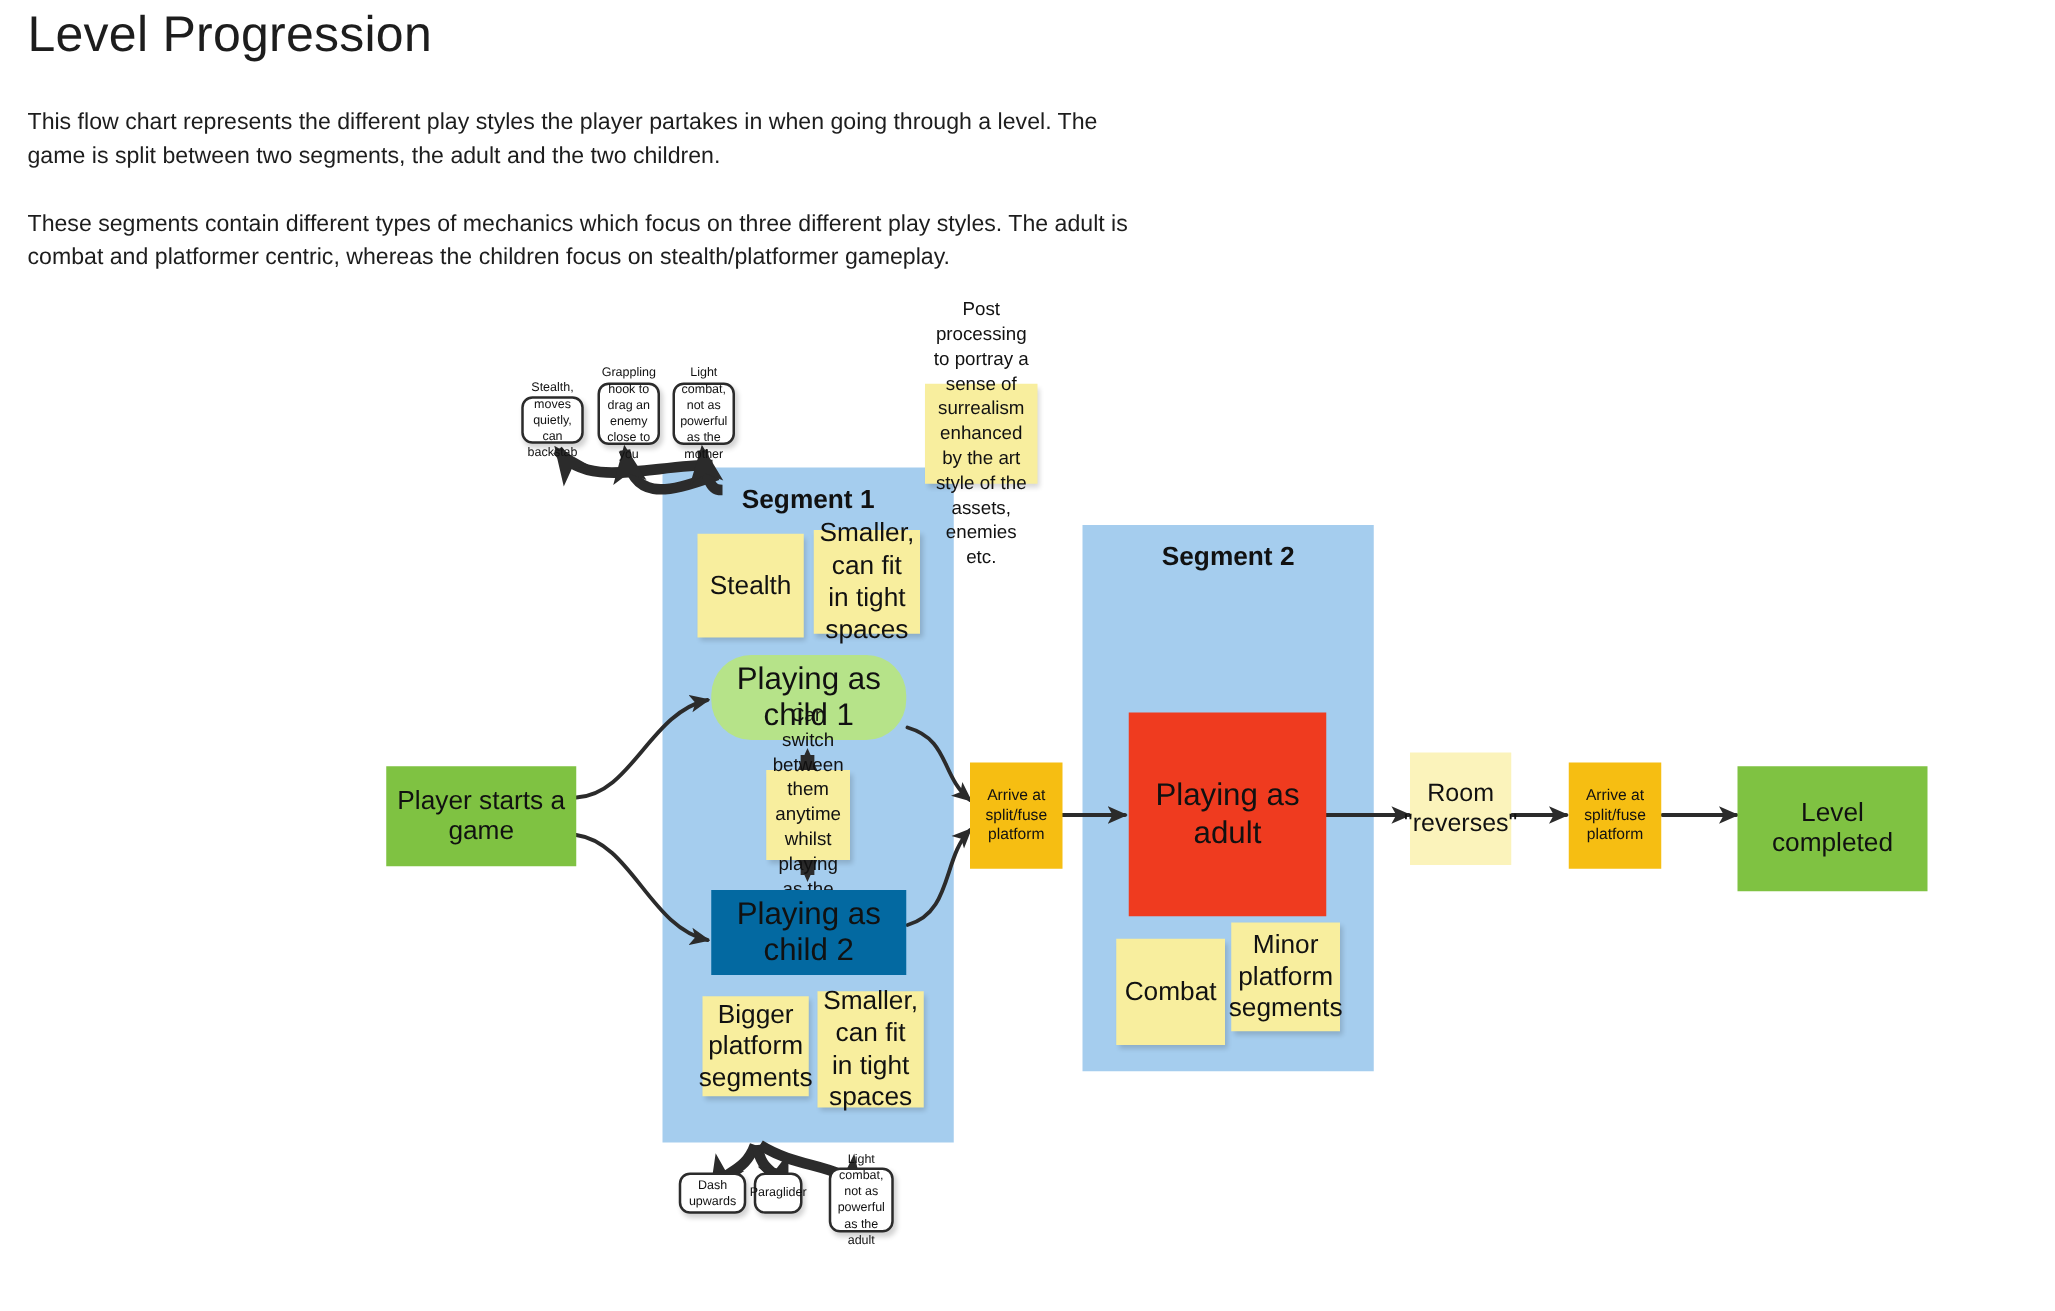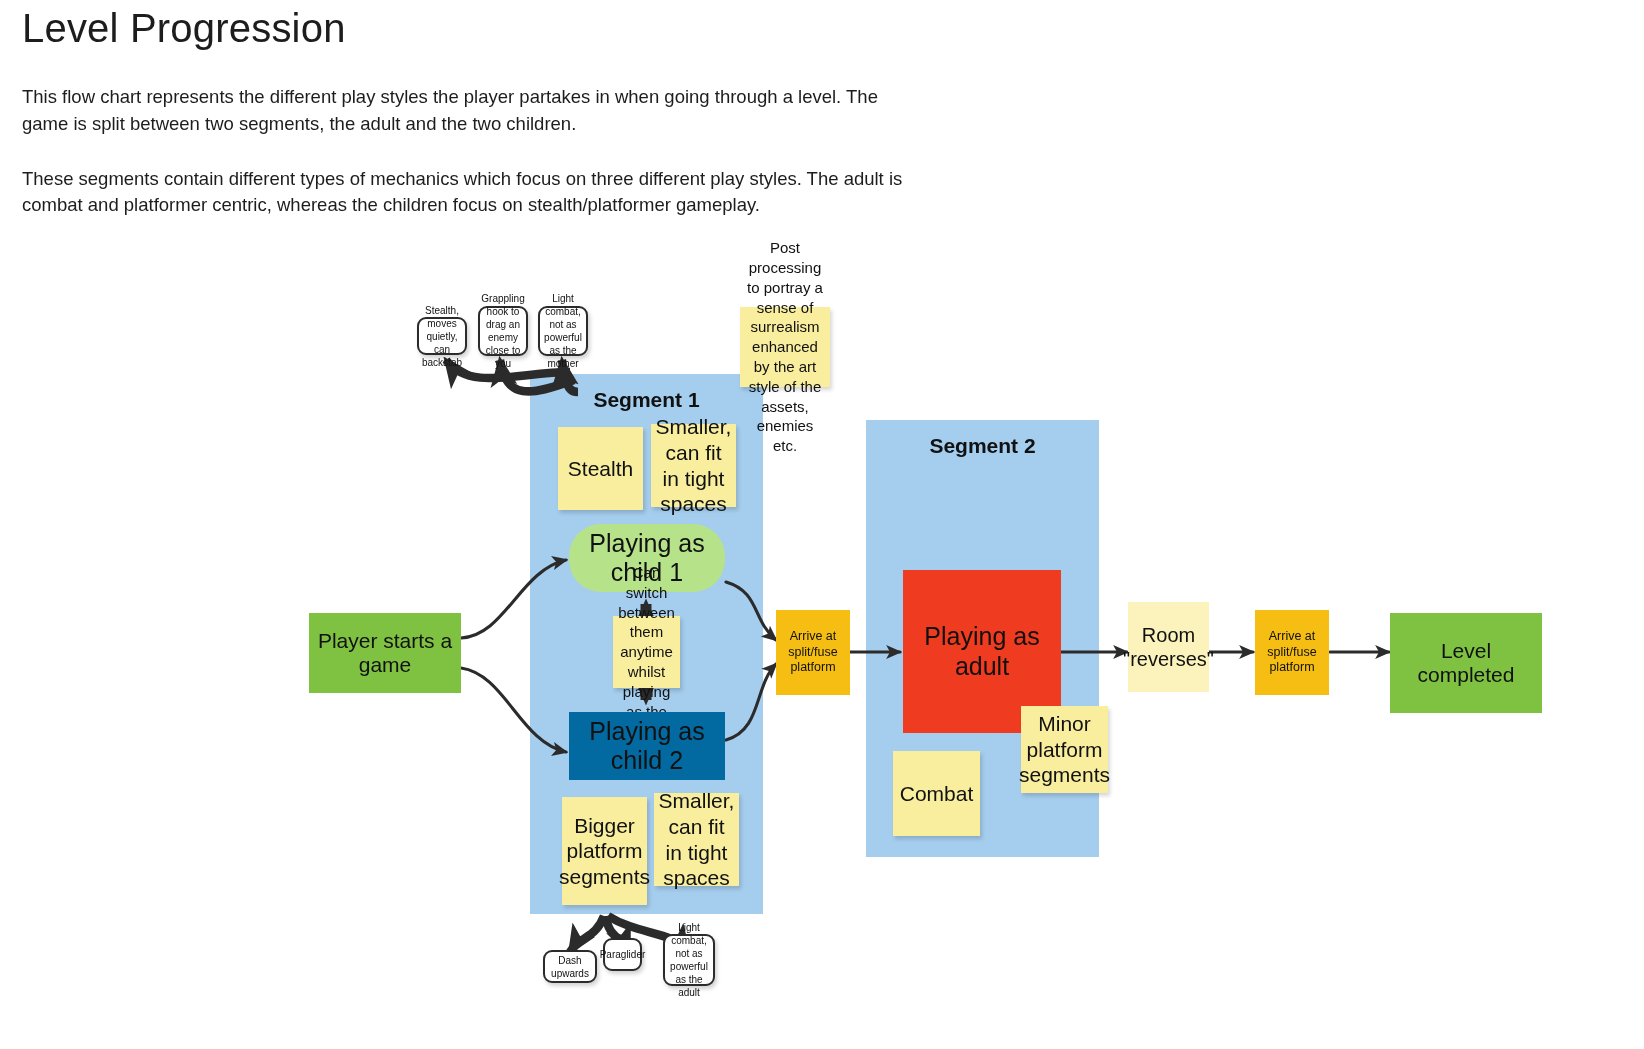--- a/index.html
+++ b/index.html
@@ -156,28 +156,28 @@
   </div>
 
   <div class="node sticky sticky-sm" style="left:613px;top:616px;width:67px;height:72px;">
     <span class="inner">Can switch between them anytime whilst playing as the children</span>
   </div>
 
   <div class="node box-salmon" style="left:569px;top:712px;width:156px;height:68px;">
     <span class="inner">Playing as child 2</span>
   </div>
 
-  <div class="node sticky sticky-lg" style="left:562px;top:797px;width:85px;height:108px;">
+  <div class="node sticky sticky-lg" style="left:562px;top:797px;width:85px;height:80px;">
     <span class="inner">Bigger platform segments</span>
   </div>
   <div class="node sticky sticky-lg" style="left:654px;top:793px;width:85px;height:93px;">
     <span class="inner">Smaller, can fit in tight spaces</span>
   </div>
 
-  <div class="node callout" style="left:543px;top:938px;width:54px;height:33px;margin-top:12px;">
+  <div class="node callout" style="left:543px;top:938px;width:54px;height:33px;">
     <span class="inner">Dash upwards</span>
   </div>
   <div class="node callout" style="left:603px;top:938px;width:39px;height:33px;">
     <span class="inner">Paraglider</span>
   </div>
   <div class="node callout" style="left:663px;top:934px;width:52px;height:52px;">
     <span class="inner">Light combat, not as powerful as the adult</span>
   </div>
 
   <div class="node box-green" style="left:309px;top:613px;width:152px;height:80px;">
@@ -188,21 +188,21 @@
     <span class="inner">Arrive at split/fuse platform</span>
   </div>
 
   <div class="node box-red" style="left:903px;top:570px;width:158px;height:163px;">
     <span class="inner">Playing as adult</span>
   </div>
 
   <div class="node sticky sticky-lg" style="left:893px;top:751px;width:87px;height:85px;">
     <span>Combat</span>
   </div>
-  <div class="node sticky sticky-lg" style="left:985px;top:706px;width:87px;height:87px;margin-left:36px;">
+  <div class="node sticky sticky-lg" style="left:985px;top:738px;width:87px;height:87px;">
     <span class="inner">Minor platform segments</span>
   </div>
 
   <div class="node box-palecream" style="left:1128px;top:602px;width:81px;height:90px;">
     <span class="inner">Room "reverses"</span>
   </div>
 
   <div class="node box-orange" style="left:1255px;top:610px;width:74px;height:85px;">
     <span class="inner">Arrive at split/fuse platform</span>
   </div>

